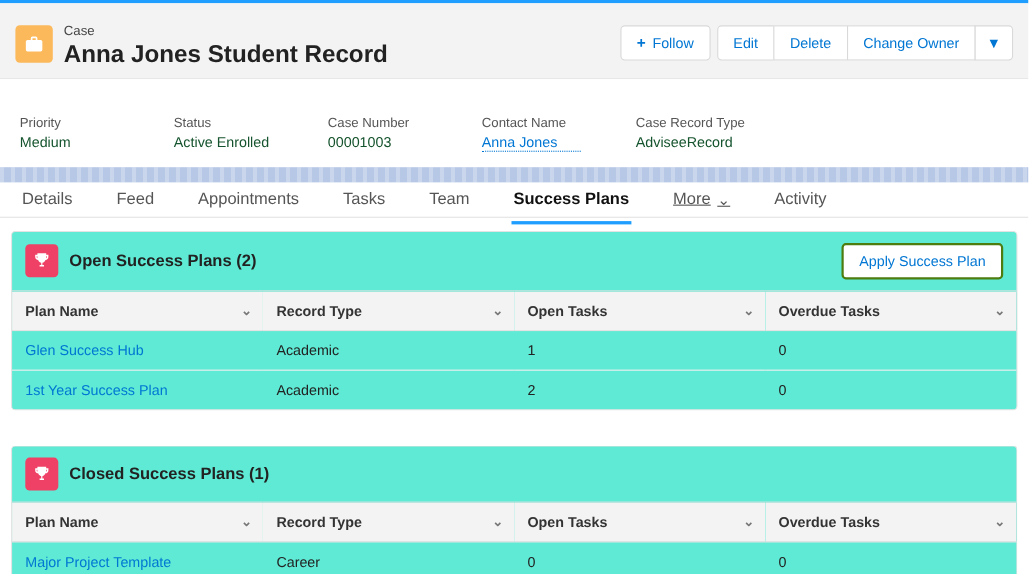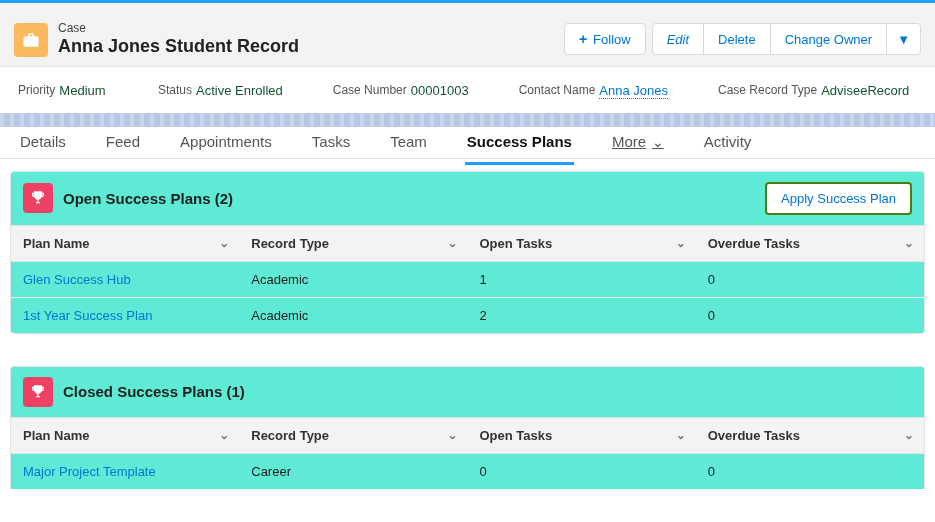--- a/index.html
+++ b/index.html
@@ -27,47 +27,47 @@
     border-radius: 4px;
     display: flex;
     align-items: center;
     justify-content: center;
     margin-right: 10px;
     margin-top: 2px;
   }
   .case-icon svg { width: 18px; height: 18px; fill: #fff; }
   .header-titles { flex: 1; }
   .header-label { font-size: 12px; color: #444; }
-  .header-title { font-size: 18px; font-weight: 700; color: #222; line-height: 1.25; }
+  .header-title { font-size: 22px; font-weight: 700; color: #222; line-height: 1.25; }
   .header-actions { display: flex; gap: 0; margin-top: 2px;}
   .btn {
     border: 1px solid #d9d9d9;
     background: #fff;
     color: #0176d3;
     padding: 7px 14px;
     font-size: 13px;
     cursor: pointer;
     display: inline-flex;
     align-items: center;
     gap: 6px;
     border-radius: 4px;
     margin-left: 6px;
   }
-  .btn.group-first { border-top-right-radius:0; border-bottom-right-radius:0; margin-left:6px;font-style:italic;}
+  .btn.group-first { border-top-right-radius:0; border-bottom-right-radius:0; margin-left:6px;}
   .btn.group-mid { border-radius:0; margin-left:-1px;}
   .btn.group-last { border-top-left-radius:0; border-bottom-left-radius:0; margin-left:-1px;}
   .btn.caret { padding: 7px 10px; }
   .plus-icon { color:#0176d3; font-weight:600; font-size:14px; }
   .fields {
     display: flex;
     padding: 16px 18px 14px 18px;
     gap: 50px;
     background:#fff;
   }
-  .field { display:flex; flex-direction:row; gap:4px; min-width: 90px;}
+  .field { display:flex; flex-direction:column; gap:4px; min-width: 90px; margin-top: 16px;}
   .field-label { font-size: 12px; color: #555; }
   .field-value { font-size: 13px; color: #14532d; }
   .field-value.link { color:#0176d3; border-bottom:1px dotted #0176d3; display:inline-block;}
   .divider-band {
     height: 14px;
     background: #b7c8e6;
     background-image: repeating-linear-gradient(90deg, rgba(255,255,255,0.25) 0 4px, transparent 4px 10px);
   }
   .tabs {
     display:flex;

